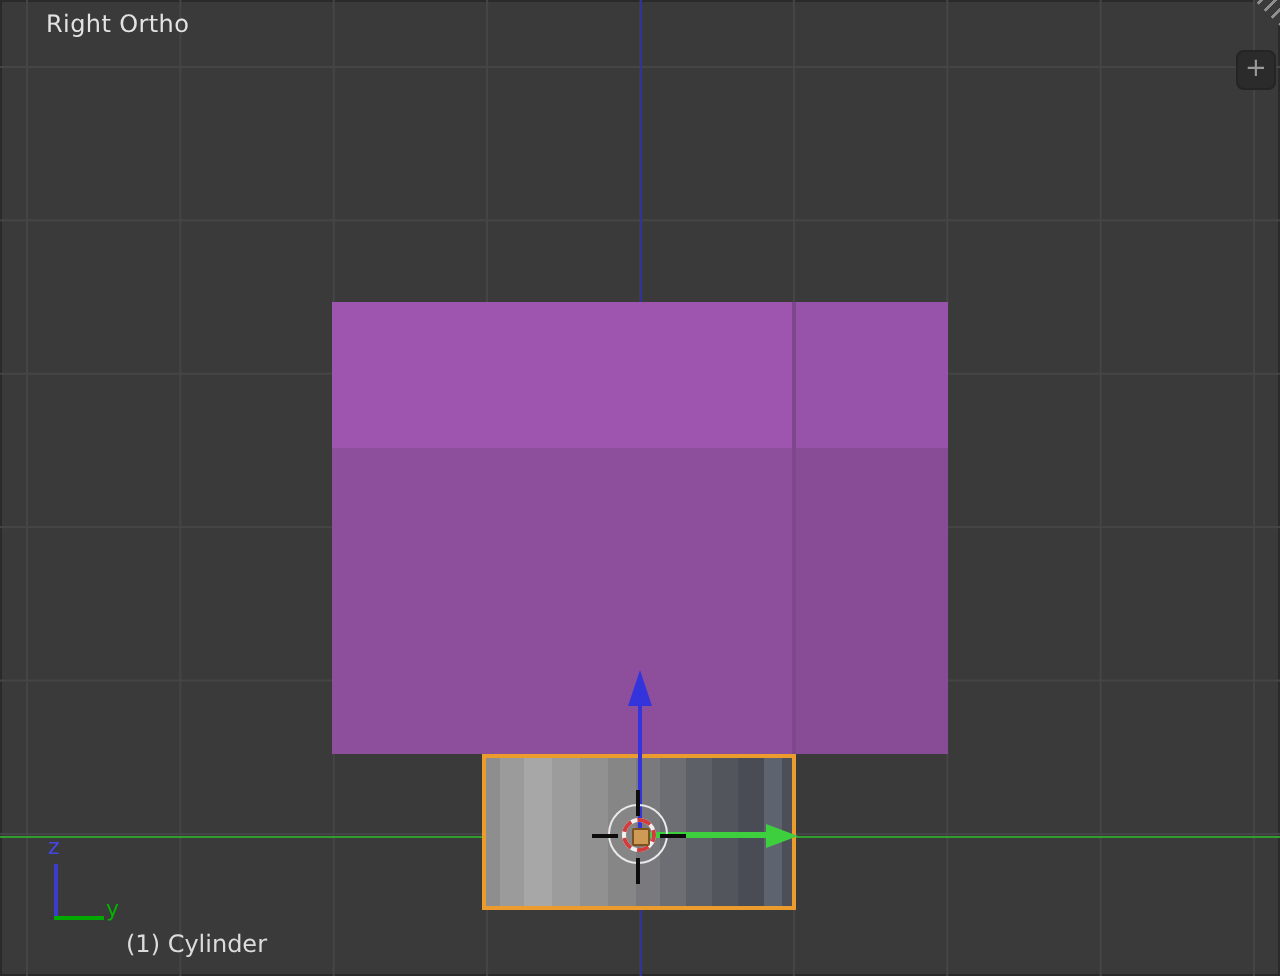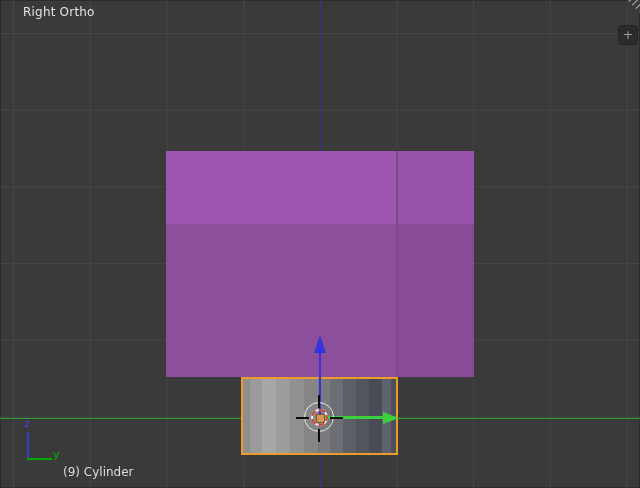--- a/index.html
+++ b/index.html
@@ -116,21 +116,21 @@
 
   <div class="cursor-ring-white"></div>
   <div class="cursor-ring-red"></div>
   <div class="cursor-tick tick-l"></div>
   <div class="cursor-tick tick-r"></div>
   <div class="cursor-tick tick-t"></div>
   <div class="cursor-tick tick-b"></div>
   <div id="origin"></div>
 
   <div id="view-label">Right Ortho</div>
-  <div id="object-info">(9) Cylinder</div>
+  <div id="object-info">(1) Cylinder</div>
 
   <div id="gizmo">
     <div class="gz-z-line"></div>
     <div class="gz-y-line"></div>
     <div class="gz-z-label">z</div>
     <div class="gz-y-label">y</div>
   </div>
 
   <div id="add-button">+</div>
   <div id="corner-grip"></div>

